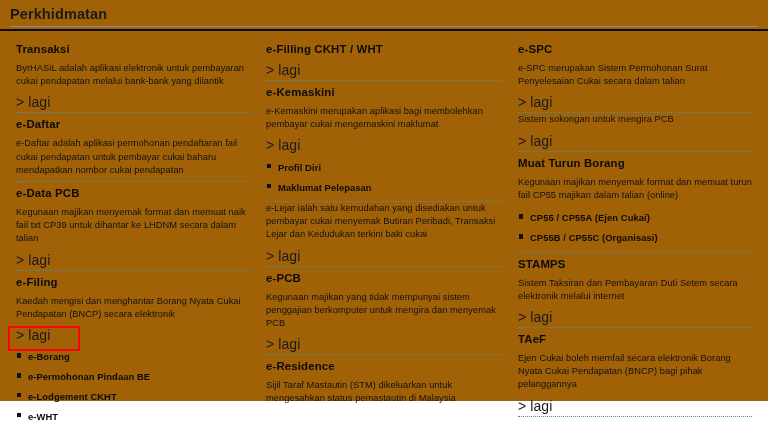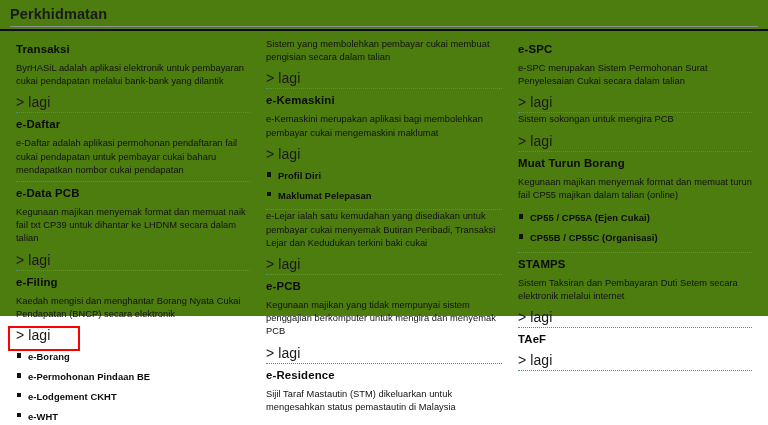--- a/index.html
+++ b/index.html
@@ -8,22 +8,22 @@
     width: 768px; height: 425px;
     background: #ffffff;
     font-family: "Liberation Sans", sans-serif;
     color: #000000;
     overflow: hidden;
   }
 
   #page {
     position: relative;
     width: 768px;
-    height: 316px;
-    background: #4d7c0f;
+    height: 401px;
+    background: #a16207;
   }
 
   
   .page-header {
     padding: 6px 10px 0 10px;
   }
   .page-title {
     font-size: 14.5px;
     font-weight: 600;
     letter-spacing: .1px;
@@ -158,21 +158,21 @@
             <li class="sub-item"><span class="bullet"></span><span>e-Borang</span></li>
             <li class="sub-item"><span class="bullet"></span><span>e-Permohonan Pindaan BE</span></li>
             <li class="sub-item"><span class="bullet"></span><span>e-Lodgement CKHT</span></li>
             <li class="sub-item"><span class="bullet"></span><span>e-WHT</span></li>
             <li class="sub-item"><span class="bullet"></span><span>Semakan Pengesahan</span></li>
           </ul>
         </div>
       </div>
       <div class="column col-2">
         <div class="service">
-          <div class="svc-desc">Sistem yang membolehkan pembayar cukai membuat pengisian secara dalam talian</div>
+          <div class="svc-title">e-Filling CKHT / WHT</div>
           <div class="svc-more">&gt; lagi</div>
         </div>
         <div class="dotted"></div>
         <div class="service">
           <div class="svc-title">e-Kemaskini</div>
           <div class="svc-desc">e-Kemaskini merupakan aplikasi bagi membolehkan pembayar cukai mengemaskini maklumat</div>
           <div class="svc-more">&gt; lagi</div>
           <ul class="sub-list">
             <li class="sub-item"><span class="bullet"></span><span>Profil Diri</span></li>
             <li class="sub-item"><span class="bullet"></span><span>Maklumat Pelepasan</span></li>
@@ -217,20 +217,21 @@
         </div>
         <div class="dotted"></div>
         <div class="service">
           <div class="svc-title">STAMPS</div>
           <div class="svc-desc">Sistem Taksiran dan Pembayaran Duti Setem secara elektronik melalui internet</div>
           <div class="svc-more">&gt; lagi</div>
         </div>
         <div class="dotted"></div>
         <div class="service">
           <div class="svc-title">TAeF</div>
+          <div class="svc-desc">Ejen Cukai boleh memfail secara elektronik Borang Nyata Cukai Pendapatan (BNCP) bagi pihak pelanggannya</div>
           <div class="svc-more">&gt; lagi</div>
         </div>
         <div class="dotted"></div>
       </div>
     </div>
 
   <div class="hl-box" style="border-color: rgb(255, 0, 0); left: 8px; top: 326.031px; width: 72px; height: 24.7812px;"></div>
 
 </div>
 

